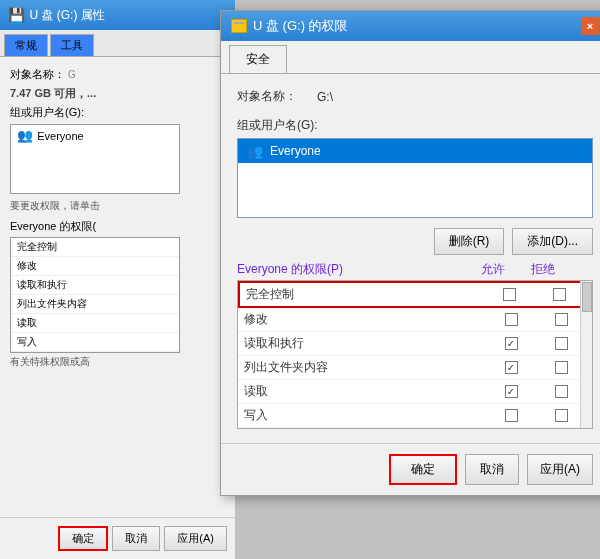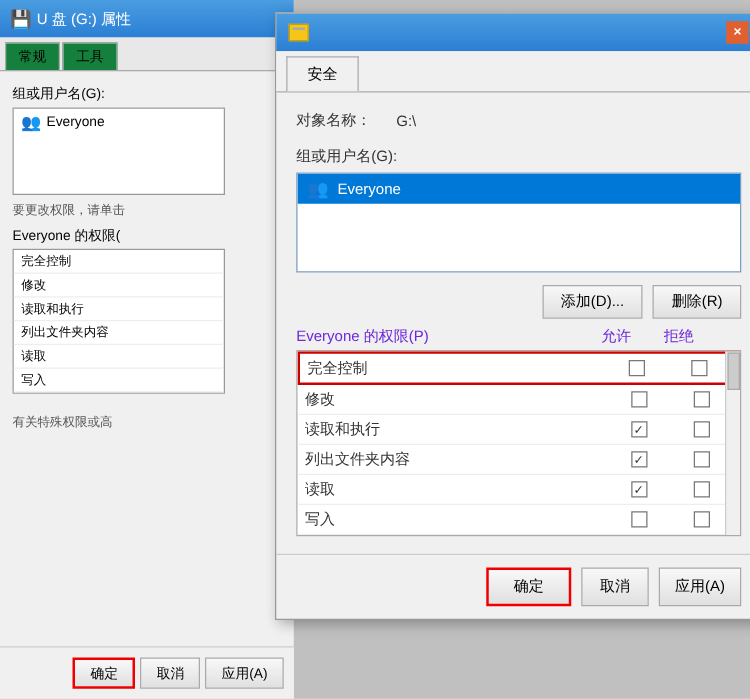--- a/index.html
+++ b/index.html
@@ -314,21 +314,21 @@
       border-bottom: 1px solid #aaa;
       display: flex;
       padding: 4px 4px 0;
       gap: 2px;
     }
 
     .bg-win-tab {
       padding: 3px 10px;
       border: 1px solid #aaa;
       border-bottom: none;
-      background: #15803d;
+      background: #3b82f6;
       font-size: 11px;
     }
 
     .bg-win-body {
       padding: 10px;
     }
 
     .bg-field {
       font-size: 11px;
       margin-bottom: 4px;
@@ -405,21 +405,26 @@
 <div class="bg-main-window">
   <div class="bg-win-title">
     <span style="font-size:14px;">💾</span>
     <span>U 盘 (G:) 属性</span>
   </div>
   <div class="bg-win-tabs-row">
     <div class="bg-win-tab">常规</div>
     <div class="bg-win-tab">工具</div>
   </div>
   <div class="bg-win-body">
-
+    <div class="bg-field">
+      <span>对象名称：</span>
+      <span style="color:#888; font-size:10px;">G</span>
+    </div>
+
+    <div style="margin-bottom:4px; font-size:11px; font-weight:bold; color:#444;">7.47 GB 可用，...</div>
 
     <div class="bg-field">
       <span>组或用户名(G):</span>
     </div>
     <div class="bg-listbox2">
       <div class="bg-listbox2-item">
         <span style="font-size:13px;">👥</span>
         <span>Everyone</span>
       </div>
     </div>
@@ -431,36 +436,37 @@
     </div>
     <div class="bg-perm-mini">
       <div class="bg-perm-mini-row">完全控制</div>
       <div class="bg-perm-mini-row">修改</div>
       <div class="bg-perm-mini-row">读取和执行</div>
       <div class="bg-perm-mini-row">列出文件夹内容</div>
       <div class="bg-perm-mini-row">读取</div>
       <div class="bg-perm-mini-row">写入</div>
     </div>
 
-    <div style="font-size:10px; color:#555; margin-top:16px;">有关特殊权限或高</div>
+    <div style="font-size:10px; color:#555; margin-top:2px;">有关特殊权限或高</div>
   </div>
 
 
   <div class="bg-win-footer">
     <button class="bg-win-btn red-b">确定</button>
     <button class="bg-win-btn">取消</button>
     <button class="bg-win-btn">应用(A)</button>
   </div>
 </div>
 
 <div class="dialog">
 
   <div class="dialog-titlebar">
     <div class="dialog-titlebar-left">
       <span class="title-icon"></span>
+      <span>U 盘 (G:) 的权限</span>
     </div>
     <button class="close-btn">×</button>
   </div>
 
   <div class="dialog-tabs">
     <div class="dialog-tab">安全</div>
   </div>
 
   <div class="dialog-body">
 
@@ -473,22 +479,22 @@
       <div class="group-label">组或用户名(G):</div>
       <div class="group-listbox">
         <div class="group-listbox-item selected">
           <span class="user-icon" style="font-size:14px;">👥</span>
           <span>Everyone</span>
         </div>
       </div>
     </div>
 
     <div class="group-buttons">
+      <button class="btn">删除(R)</button>
       <button class="btn">添加(D)...</button>
-      <button class="btn">删除(R)</button>
     </div>
 
     <div class="permissions-section">
       <div class="perm-header-row">
         <span class="perm-name-col">Everyone 的权限(P)</span>
         <span class="perm-allow-col">允许</span>
         <span class="perm-deny-col">拒绝</span>
         <div style="width:12px;"></div>
       </div>
 

